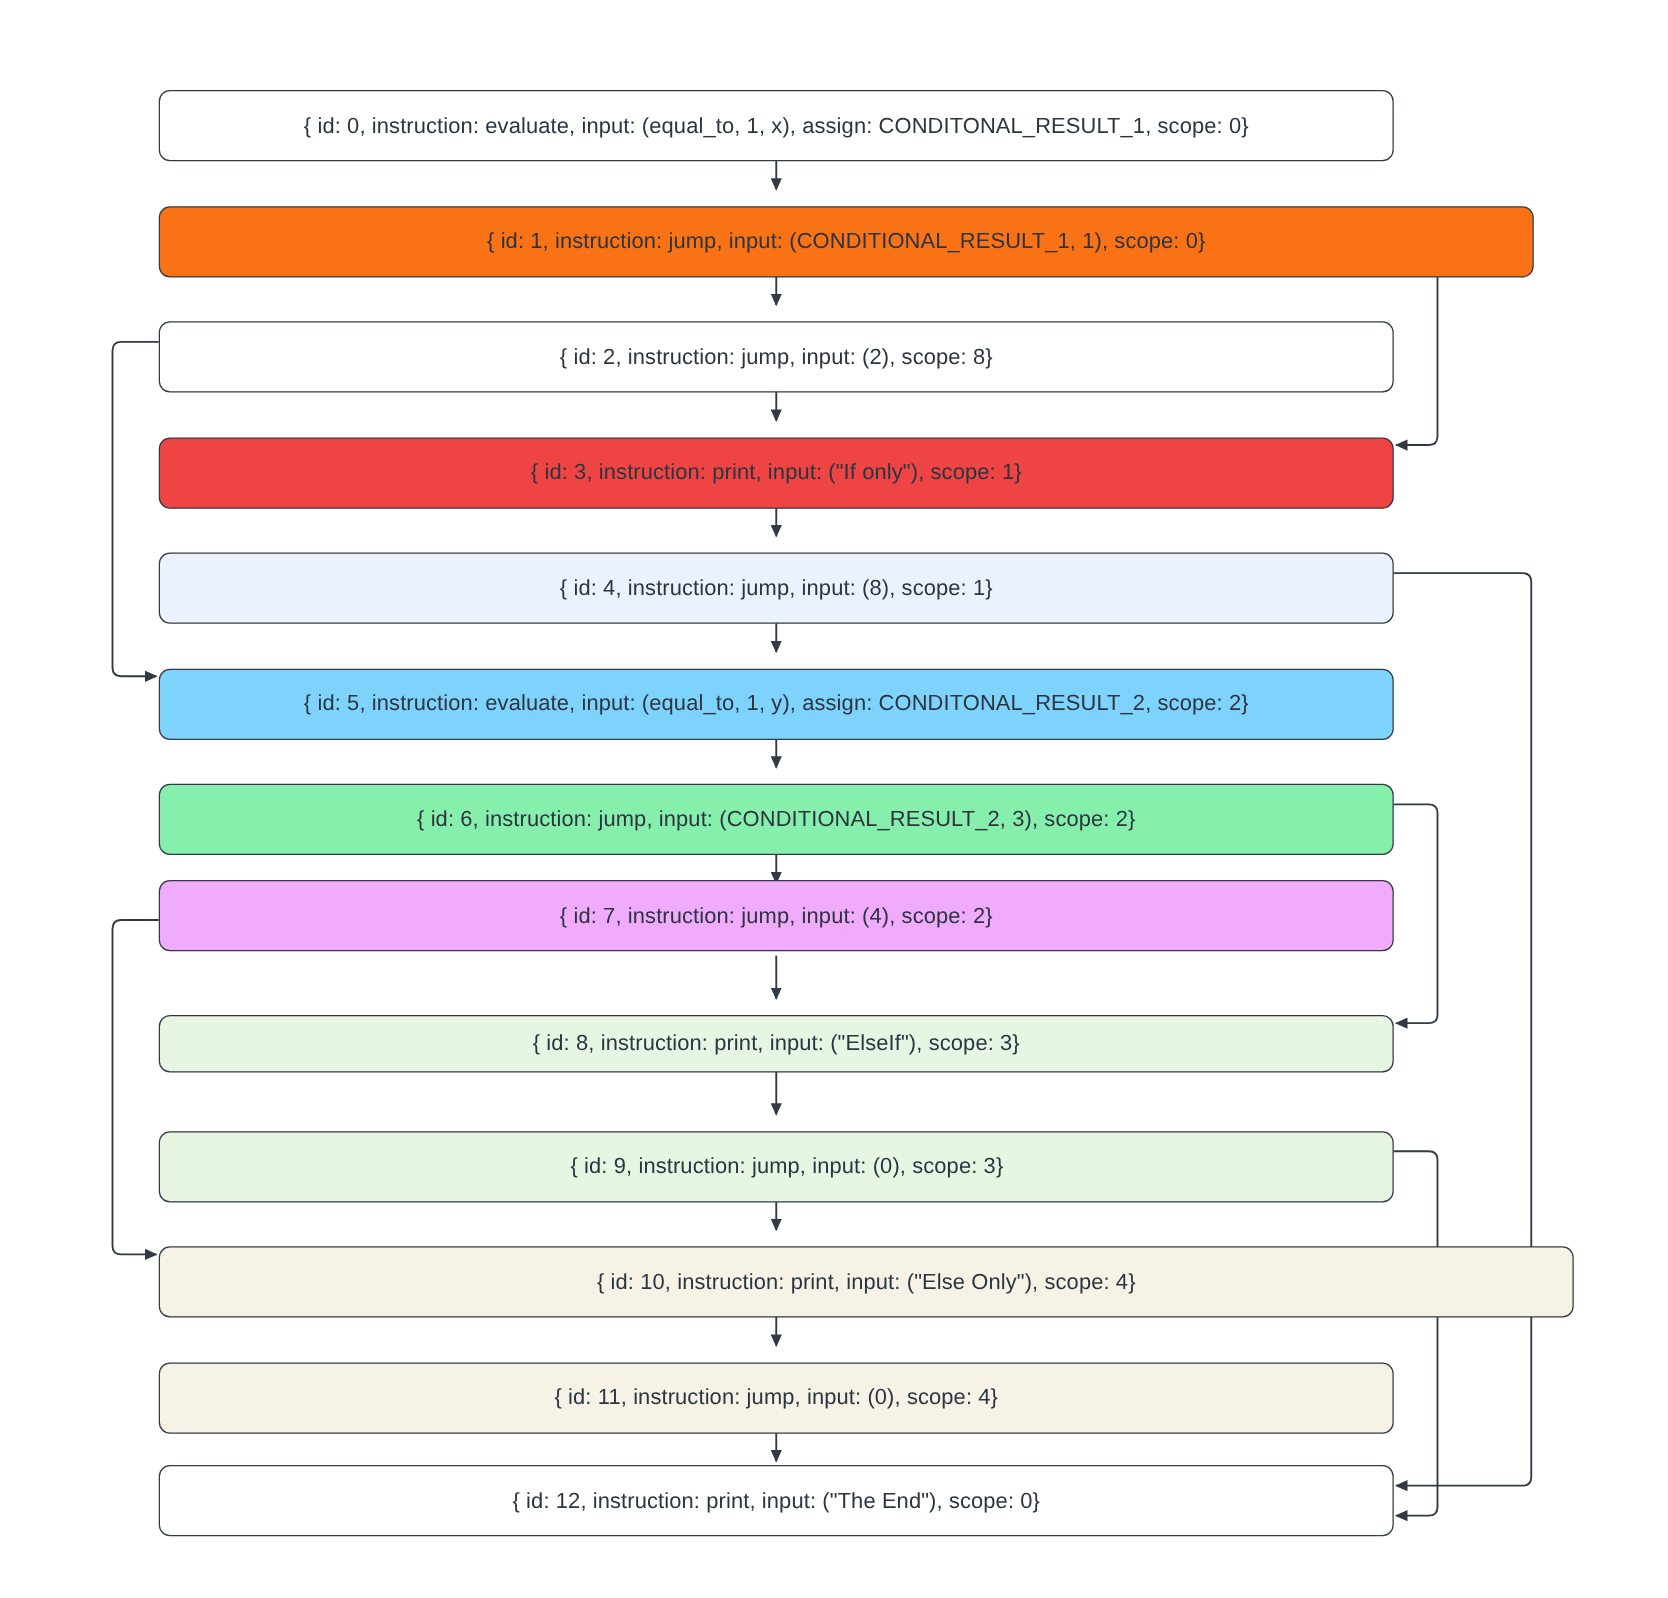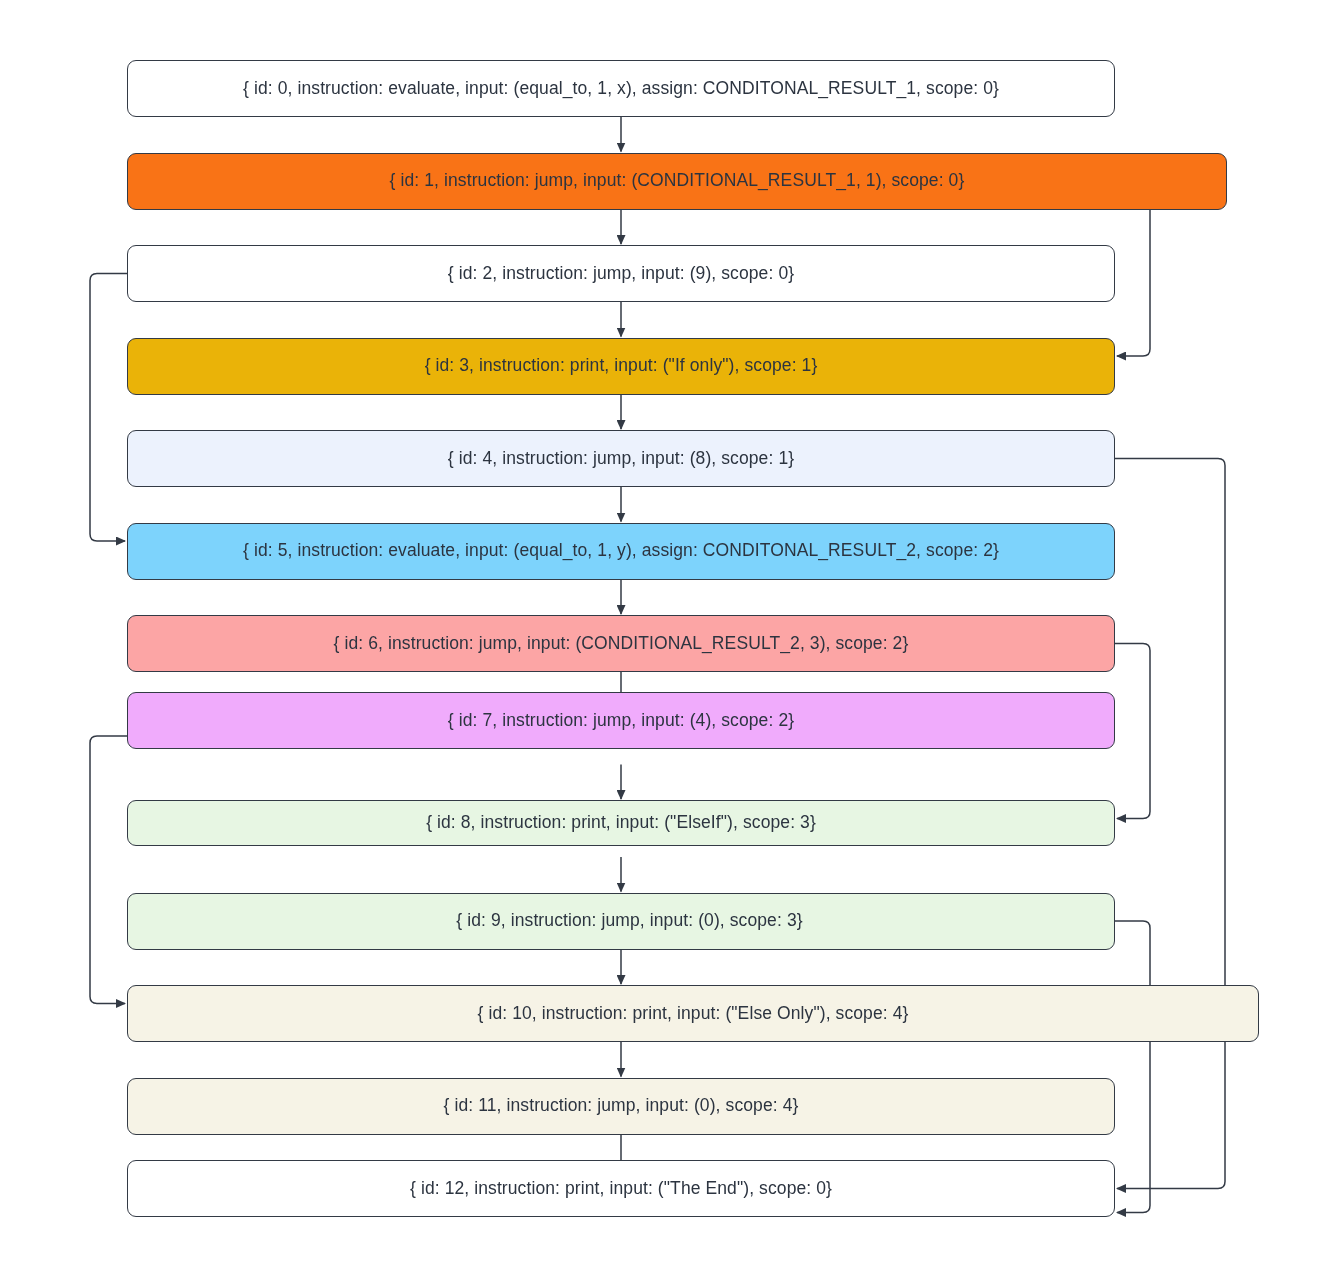--- a/index.html
+++ b/index.html
@@ -36,20 +36,21 @@
   }
   .flow-node {
     position: absolute;
     box-sizing: border-box;
     border: 1.6px solid #333a45;
     border-radius: 9px;
     display: flex;
     align-items: center;
     justify-content: center;
     text-align: right;
+    margin-top: 12px;
   }
   .flow-node .node-text {
     font-size: 17.5px;
     line-height: 1.25;
     color: #2c3440;
     letter-spacing: 0.1px;
     white-space: nowrap;
     font-family: "Liberation Sans", sans-serif;
   }
 </style>
@@ -87,32 +88,32 @@
   </svg>
 
   <div id="node-layer">
       <div class="flow-node" style="left: 127px; top: 60px; width: 988px; height: 57px; background: rgb(255, 255, 255);">
         <span class="node-text">{ id: 0, instruction: evaluate, input: (equal_to, 1, x), assign: CONDITONAL_RESULT_1, scope: 0}</span>
       </div>
       <div class="flow-node" style="left: 127px; top: 152.5px; width: 1100px; height: 57px; background: #f97316;">
         <span class="node-text">{ id: 1, instruction: jump, input: (CONDITIONAL_RESULT_1, 1), scope: 0}</span>
       </div>
       <div class="flow-node" style="left: 127px; top: 245px; width: 988px; height: 57px; background: rgb(255, 255, 255);">
-        <span class="node-text">{ id: 2, instruction: jump, input: (9), scope: 0}</span>
+        <span class="node-text">{ id: 2, instruction: jump, input: (2), scope: 8}</span>
       </div>
-      <div class="flow-node" style="left: 127px; top: 337.5px; width: 988px; height: 57px; background: #eab308;">
+      <div class="flow-node" style="left: 127px; top: 337.5px; width: 988px; height: 57px; background: #ef4444;">
         <span class="node-text">{ id: 3, instruction: print, input: ("If only"), scope: 1}</span>
       </div>
       <div class="flow-node" style="left: 127px; top: 430px; width: 988px; height: 57px; background: rgb(236, 242, 253);">
         <span class="node-text">{ id: 4, instruction: jump, input: (8), scope: 1}</span>
       </div>
       <div class="flow-node" style="left: 127px; top: 522.5px; width: 988px; height: 57px; background: #7dd3fc;">
         <span class="node-text">{ id: 5, instruction: evaluate, input: (equal_to, 1, y), assign: CONDITONAL_RESULT_2, scope: 2}</span>
       </div>
-      <div class="flow-node" style="left: 127px; top: 615px; width: 988px; height: 57px; background: #fca5a5;">
+      <div class="flow-node" style="left: 127px; top: 615px; width: 988px; height: 57px; background: #86efac;">
         <span class="node-text">{ id: 6, instruction: jump, input: (CONDITIONAL_RESULT_2, 3), scope: 2}</span>
       </div>
       <div class="flow-node" style="left: 127px; top: 692px; width: 988px; height: 57px; background: #f0abfc;">
         <span class="node-text">{ id: 7, instruction: jump, input: (4), scope: 2}</span>
       </div>
       <div class="flow-node" style="left: 127px; top: 800px; width: 988px; height: 46px; background: rgb(231, 246, 227);">
         <span class="node-text">{ id: 8, instruction: print, input: ("ElseIf"), scope: 3}</span>
       </div>
       <div class="flow-node" style="left: 127px; top: 892.5px; width: 988px; height: 57px; background: rgb(231, 246, 227); padding-left: 17px;">
         <span class="node-text">{ id: 9, instruction: jump, input: (0), scope: 3}</span>

